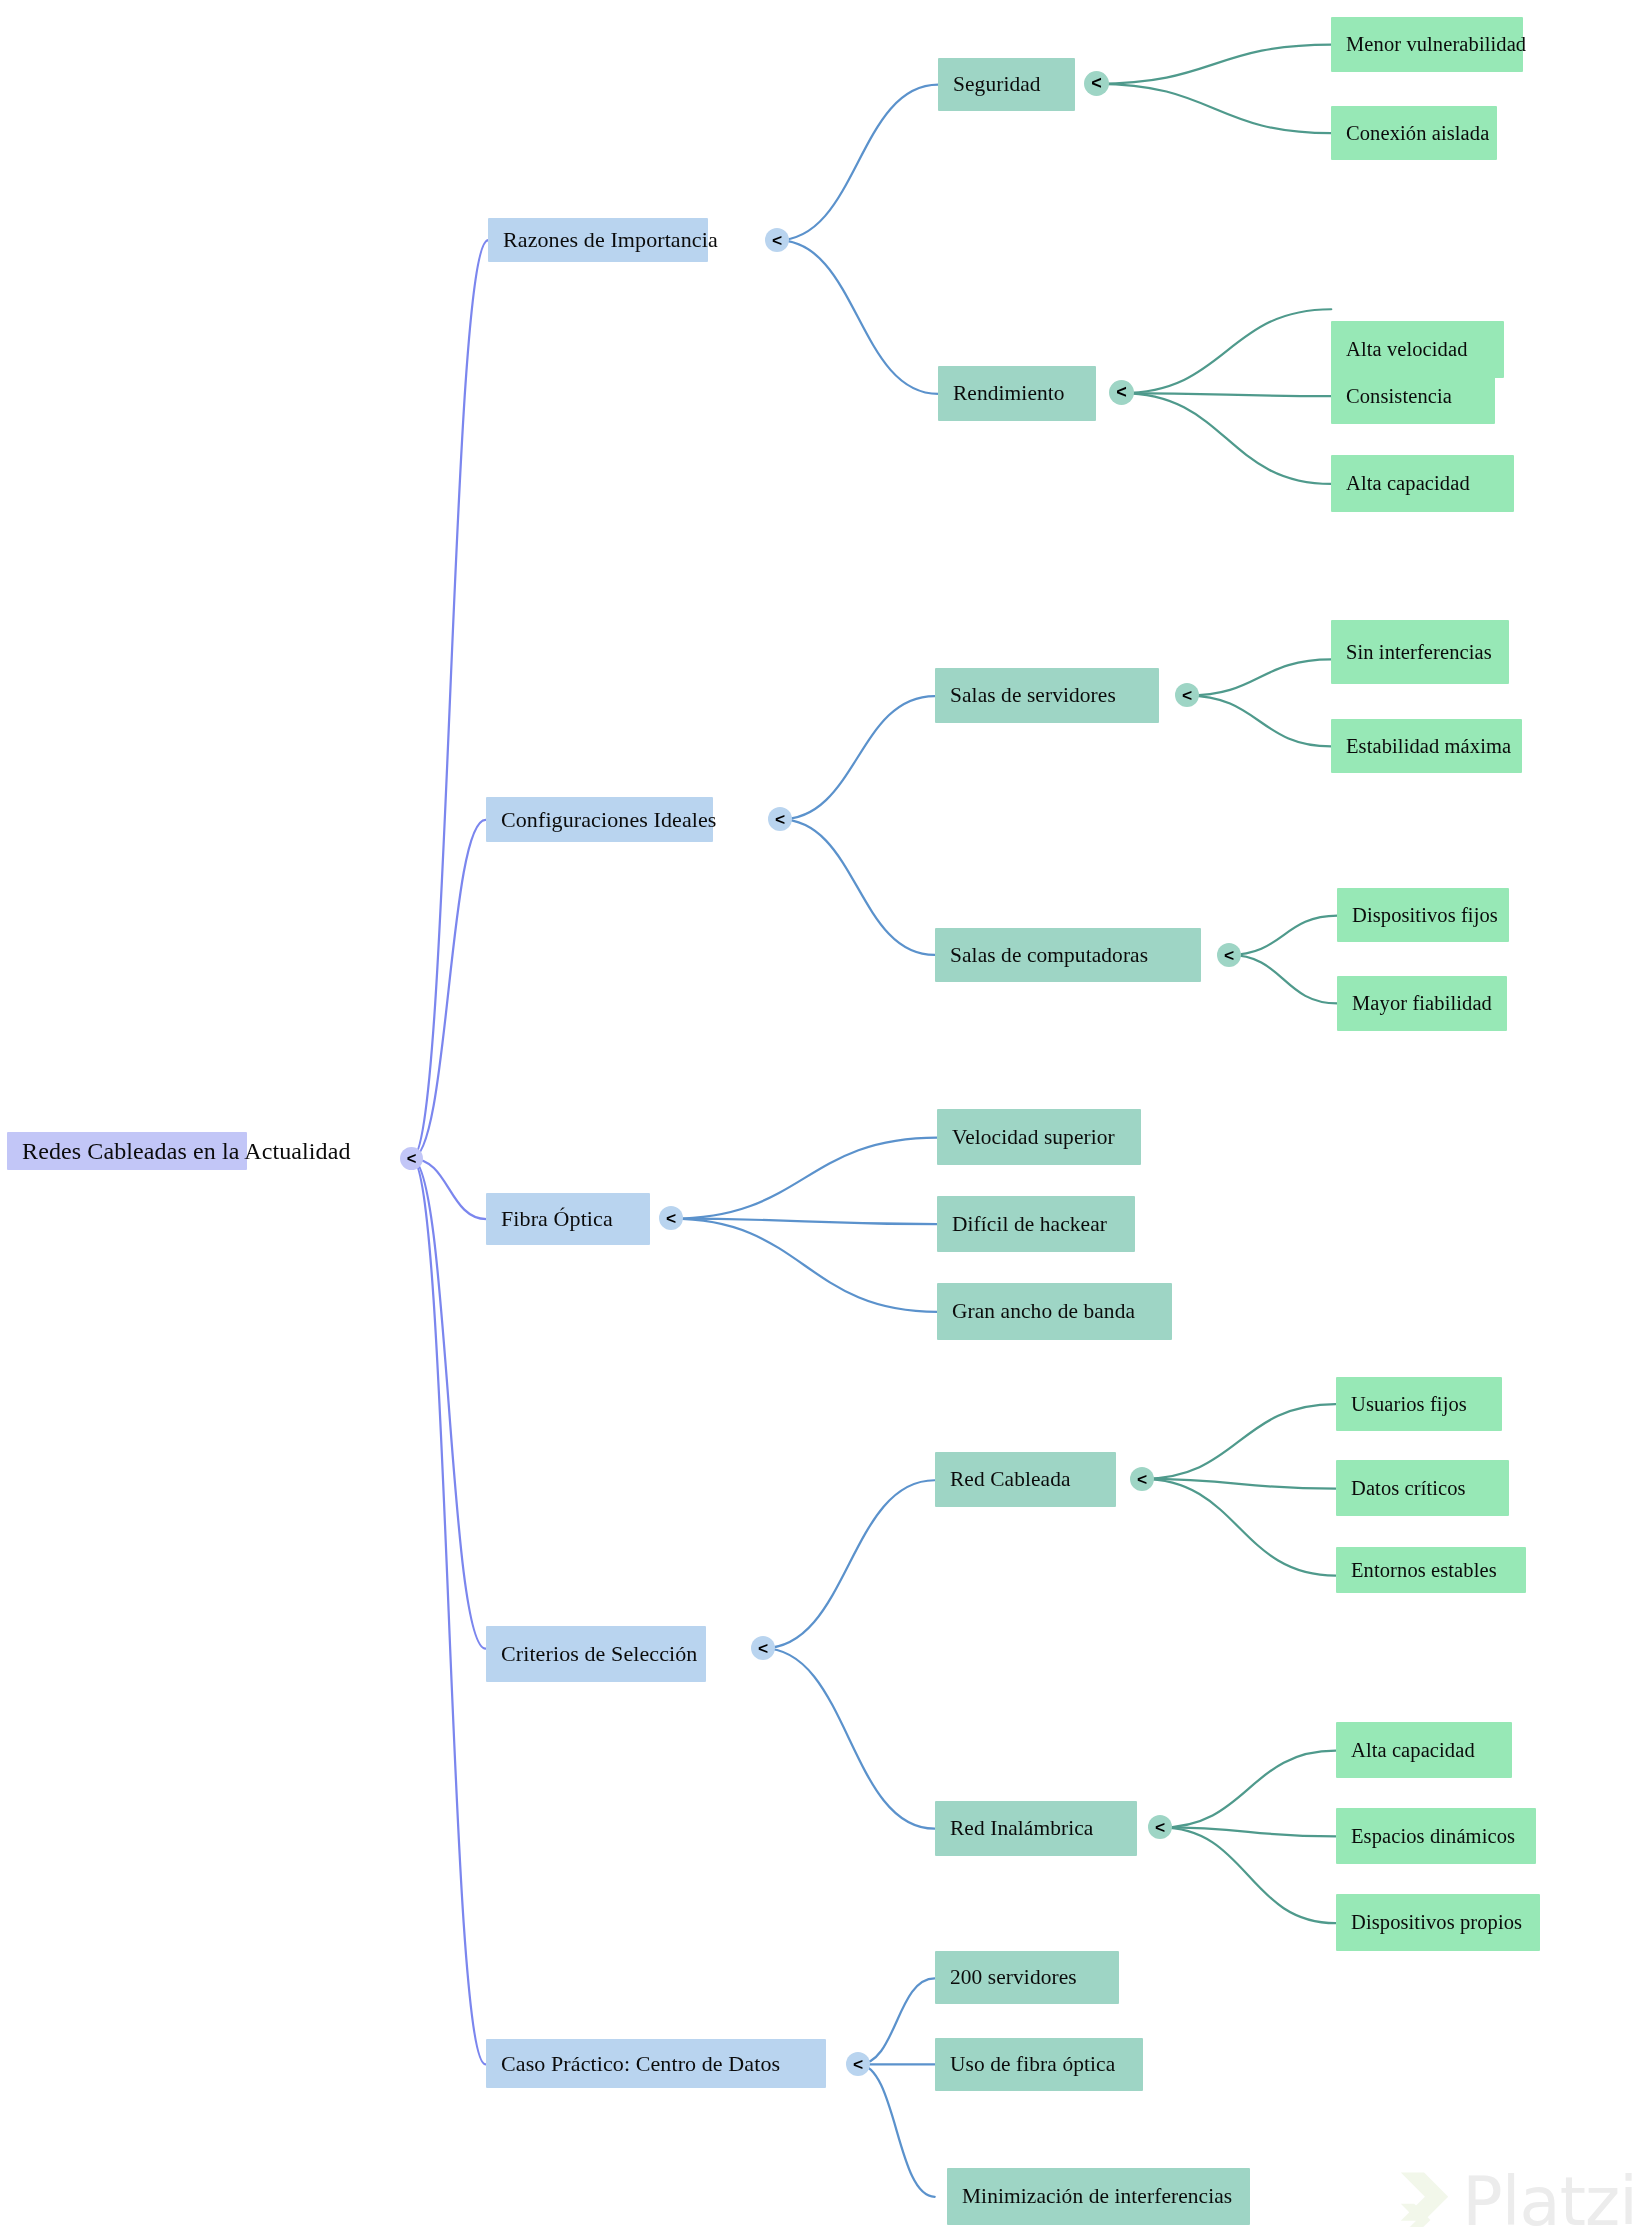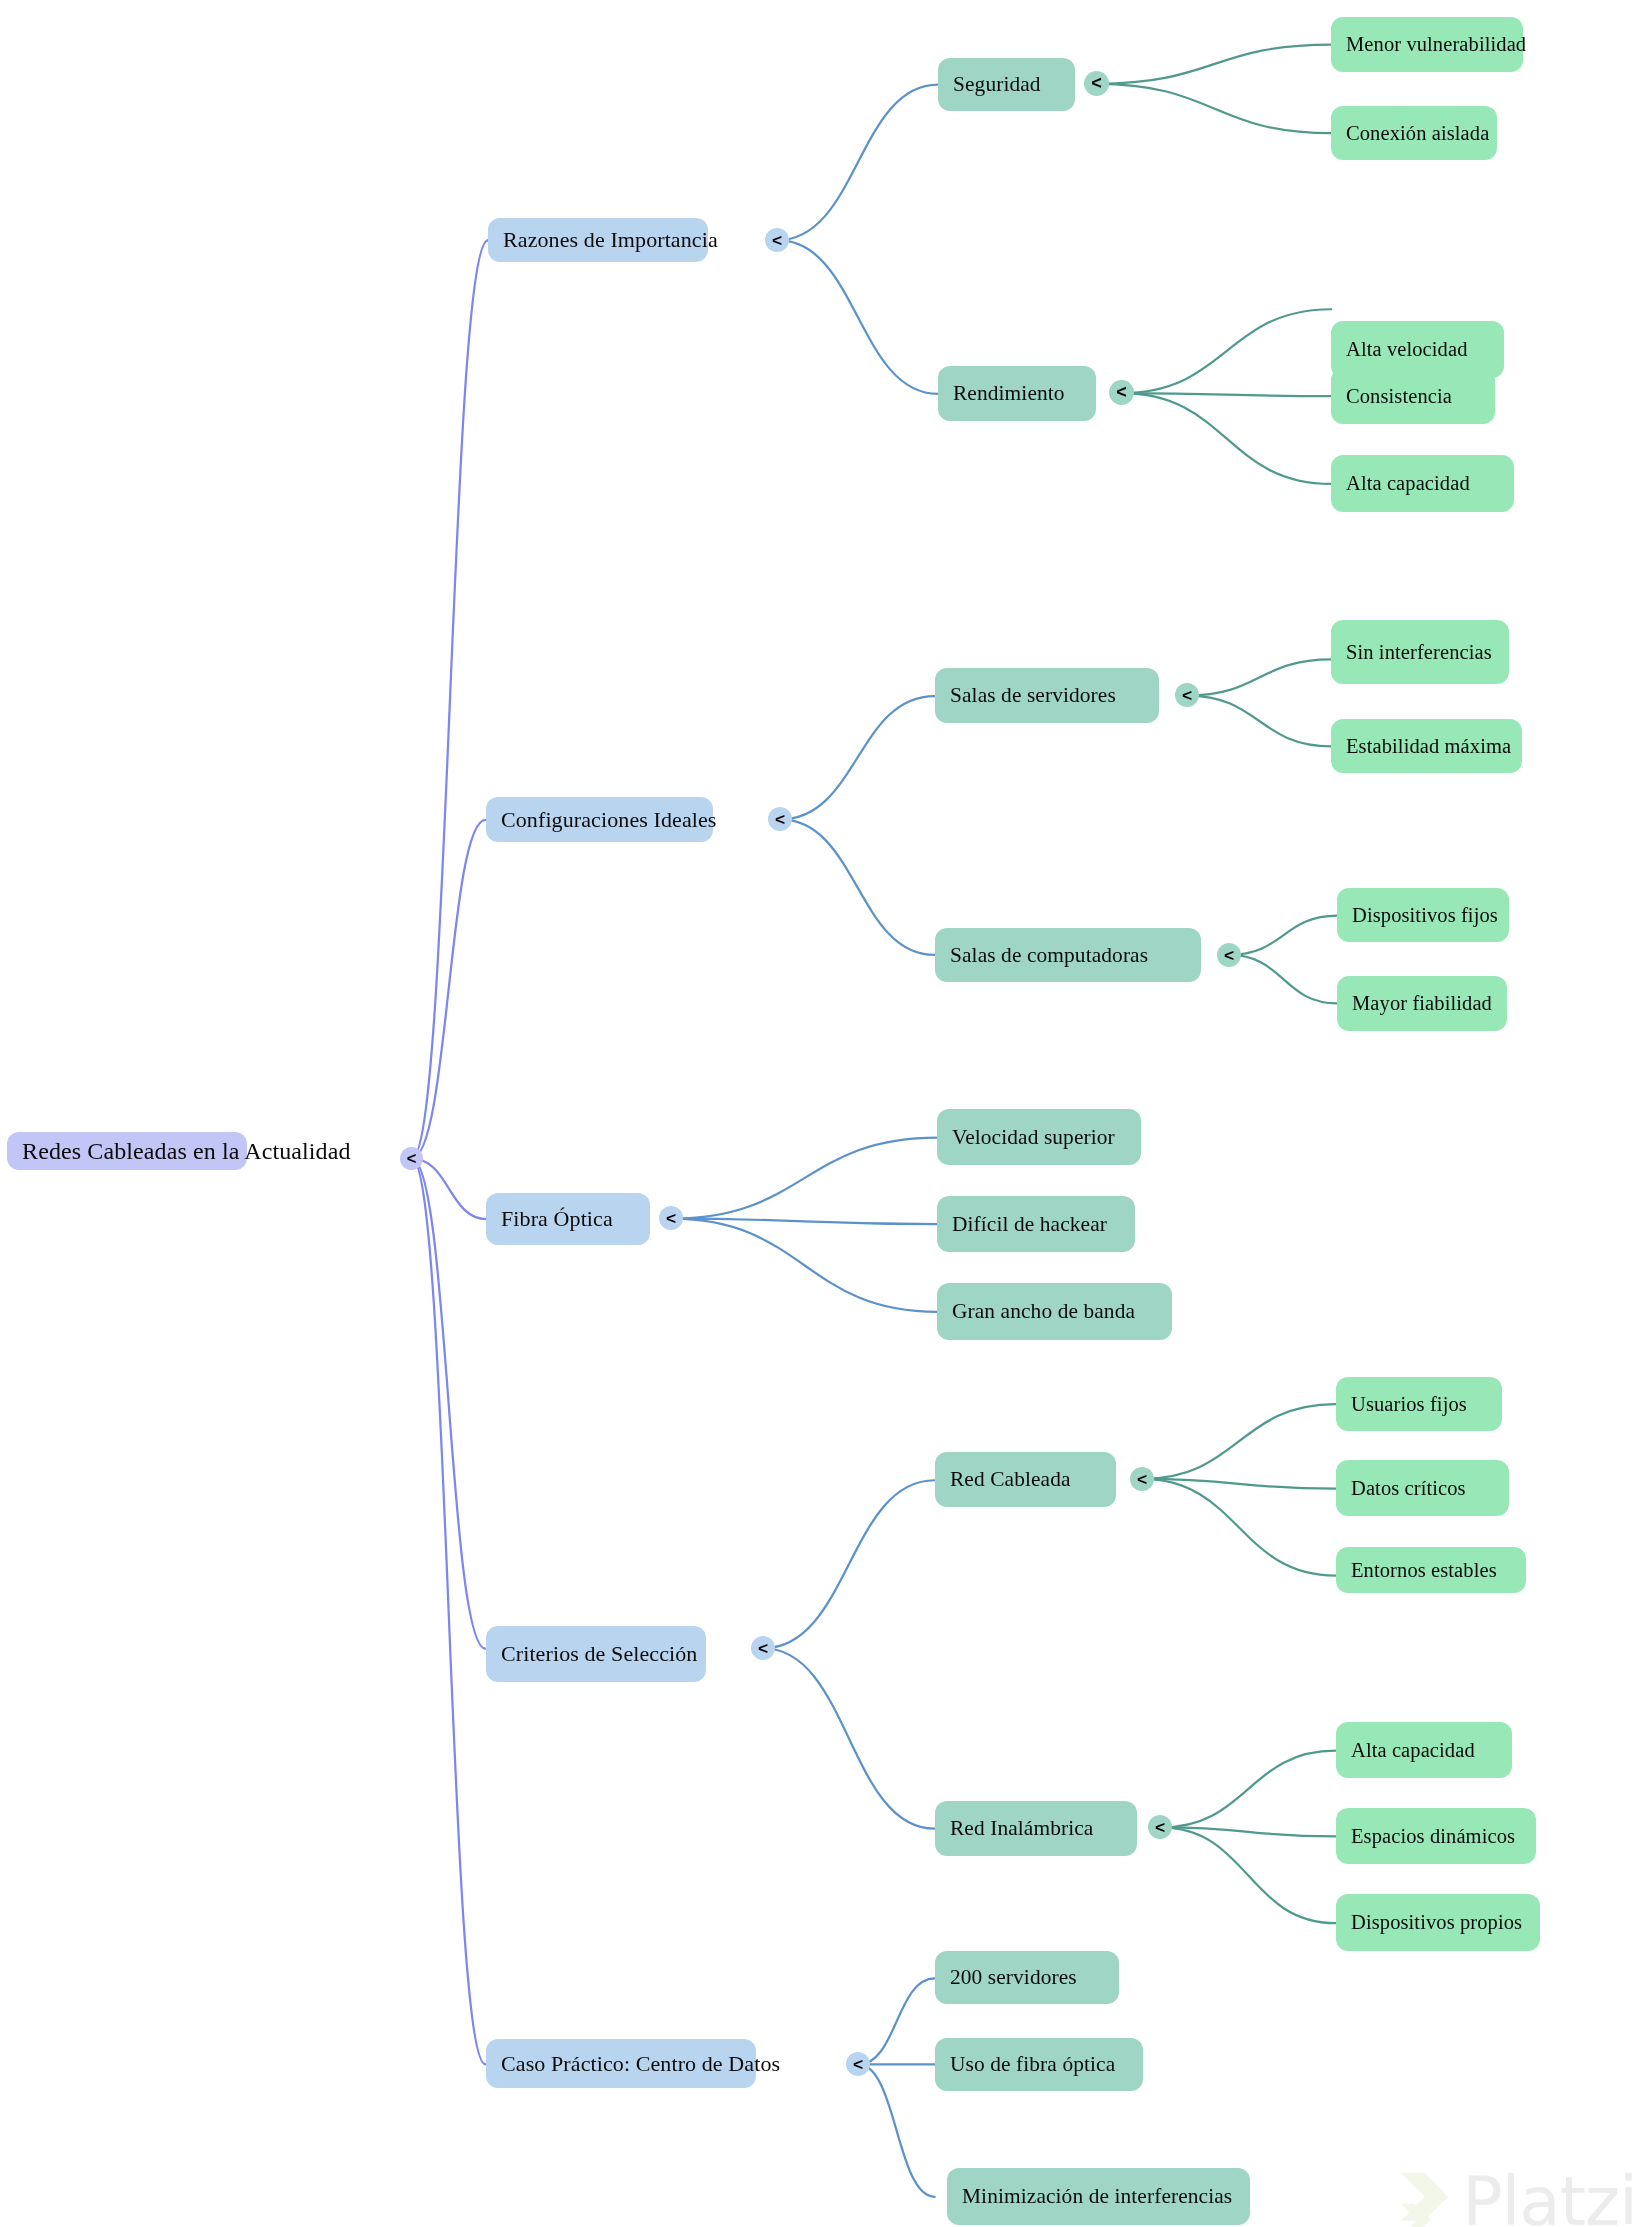--- a/index.html
+++ b/index.html
@@ -6,21 +6,21 @@
   body{
     font-family:"Liberation Serif","DejaVu Serif",serif;
     width:1652px;height:2244px;position:relative;overflow:hidden;
   }
   #stage{position:absolute;left:0;top:0;width:1652px;height:2244px;}
   svg#links{position:absolute;left:0;top:0;width:1652px;height:2244px;pointer-events:none;}
 
   .node{
     position:absolute;box-sizing:border-box;
     display:flex;align-items:center;
-    border-radius:12px;
+    border-radius:1px;
     color:#0b0b0b;
     white-space:nowrap;
     padding:12px 15px;
     letter-spacing:0.1px;
     justify-content:flex-end;
   }
   .node .lbl{display:block;width:100%;}
 
   .lvl0{background:#c2c6f7;font-size:24px;}
   .lvl1{background:#b9d4ef;font-size:22px;}
@@ -208,21 +208,21 @@
       </div>
       <div class="node lvl2" style="left: 935px; top: 1951px; width: 184px; height: 53px;">
         <span class="lbl">200 servidores</span>
       </div>
       <div class="node lvl2" style="left: 935px; top: 2038px; width: 208px; height: 53px;">
         <span class="lbl">Uso de fibra óptica</span>
       </div>
       <div class="node lvl2" style="left: 935px; top: 2168px; width: 303px; height: 57px; margin-left: 12px;">
         <span class="lbl">Minimización de interferencias</span>
       </div>
-      <div class="node lvl1" style="left: 486px; top: 2039px; width: 270px; height: 49px;">
+      <div class="node lvl1" style="left: 486px; top: 2039px; width: 340px; height: 49px;">
         <span class="lbl">Caso Práctico: Centro de Datos</span>
       </div>
       <div class="toggle t1" style="left: 846px; top: 2052px; width: 24px; height: 24px; font-size: 17.4px;">
         <span>&lt;</span>
       </div>
       <div class="node lvl0" style="left: 7.1px; top: 1132px; width: 240px; height: 38px;">
         <span class="lbl">Redes Cableadas en la Actualidad</span>
       </div>
       <div class="toggle t0" style="left: 400px; top: 1147px; width: 23px; height: 23px; font-size: 16.5px;">
         <span>&lt;</span>

